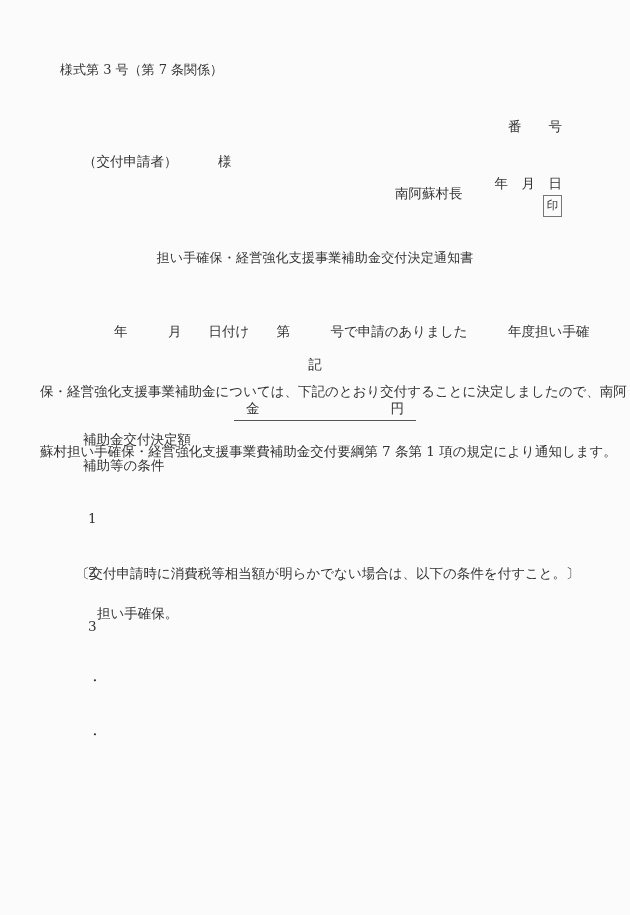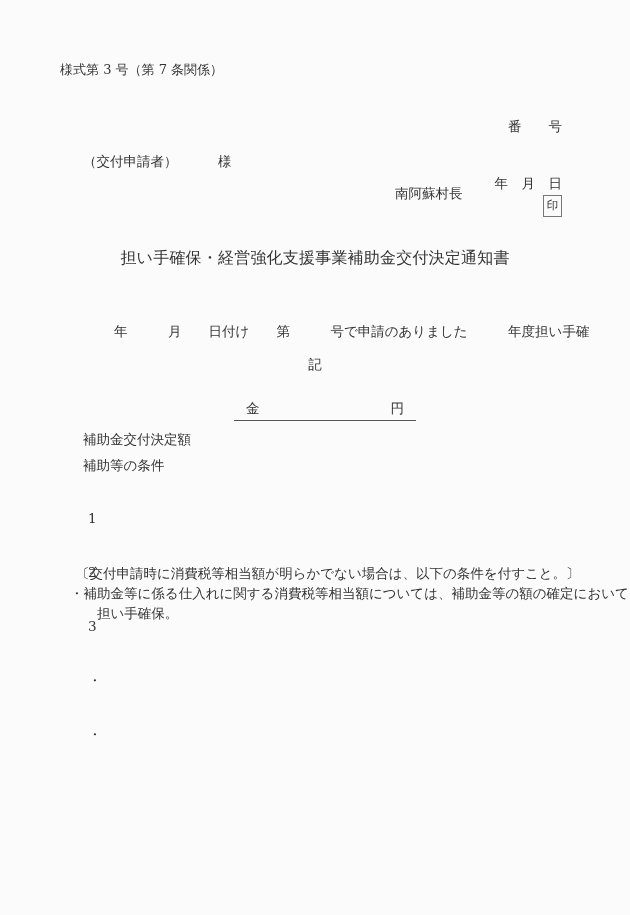--- a/index.html
+++ b/index.html
@@ -24,21 +24,21 @@
   .header-right{right:68px;top:79px;text-align:right;line-height:19px;}
   .recipient{left:83px;top:151px;}
   .sender{left:395px;top:183px;}
   .seal-box{
     left:543px;top:195px;
     width:17px;height:20px;
     border:1px solid #777;
     display:flex;align-items:center;justify-content:center;
     font-size:11.5px;line-height:1;
   }
-  .title{left:0;top:248px;width:630px;text-align:center;font-size:16px;letter-spacing:0.2px;}
+  .title{left:0;top:248px;width:630px;text-align:center;font-size:13px;letter-spacing:0.2px;}
   .body-par{left:40px;top:281px;width:556px;line-height:20px;text-align:center;}
   .ki{left:0;top:354px;width:630px;text-align:center;}
   .amount-label{left:83px;top:403px;margin-top:26px;}
   .amount-underline{
     left:234px;top:399px;
     width:158px;height:19px;
     border-bottom:1px solid #555555;
     display:flex;justify-content:space-between;
     padding:0 12px 2px 12px;
     box-sizing:content-box;
@@ -67,20 +67,22 @@
   <div class="abs sender">南阿蘇村長</div>
 
   <div class="abs seal-box">
     <span>印</span>
   </div>
 
   <div class="abs title">担い手確保・経営強化支援事業補助金交付決定通知書</div>
 
   <div class="abs body-par">
     <div>　　　　　年　　　月　　日付け　　第　　　号で申請のありました　　　年度担い手確</div>
+    <div>保・経営強化支援事業補助金については、下記のとおり交付することに決定しましたので、南阿</div>
+    <div>蘇村担い手確保・経営強化支援事業費補助金交付要綱第 7 条第 1 項の規定により通知します。</div>
   </div>
 
   <div class="abs ki">記</div>
 
   <div class="abs amount-label">補助金交付決定額</div>
 
   <div class="abs amount-underline">
     <span>金</span>
     <span>円</span>
   </div>
@@ -90,17 +92,16 @@
   <div class="abs conditions-list">
     <div>1</div>
     <div>2</div>
     <div>3</div>
     <div>・</div>
     <div>・</div>
   </div>
 
   <div class="abs note-bracket">〔交付申請時に消費税等相当額が明らかでない場合は、以下の条件を付すこと。〕</div>
 
-  <div class="abs note-bullet">・補助金等に係る仕入れに関する消費税等相当額については、補助金等の額の確定において</div>
 
   <div class="abs note-cont">担い手確保。</div>
 
 </div>
 
 </body></html>

